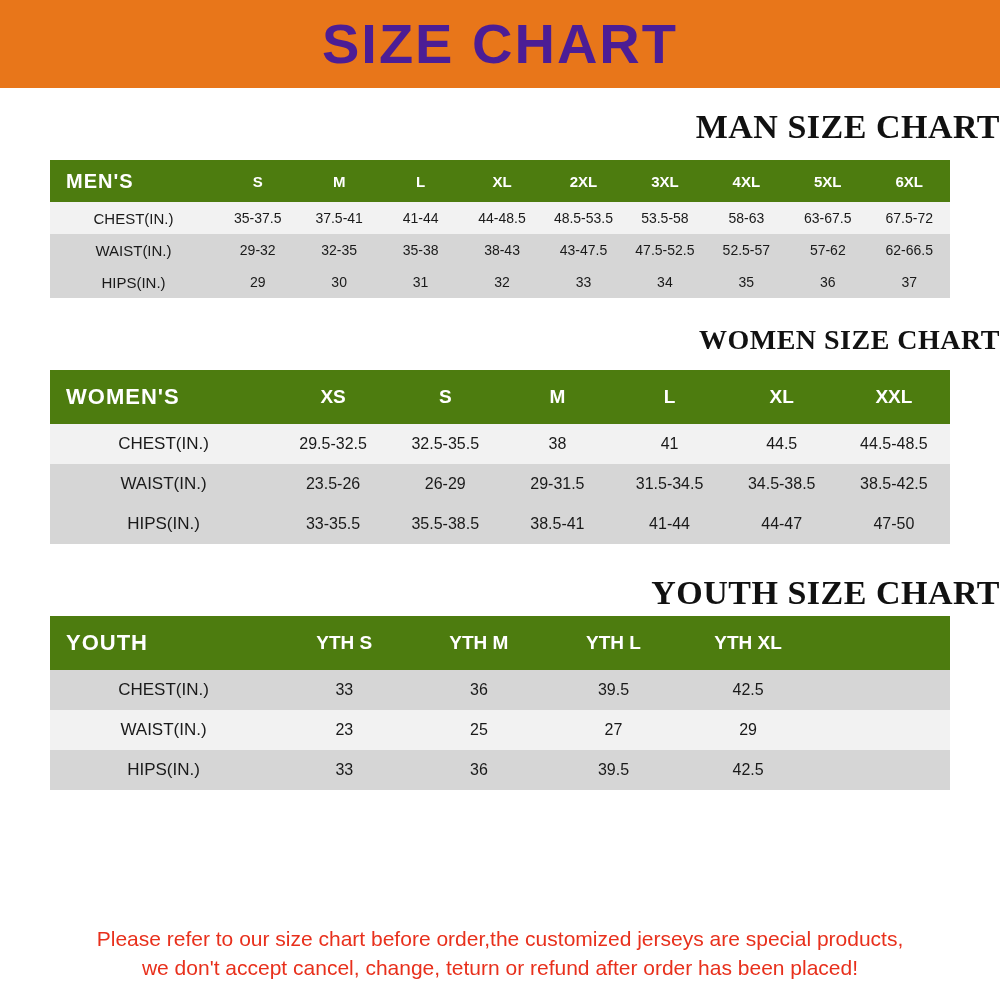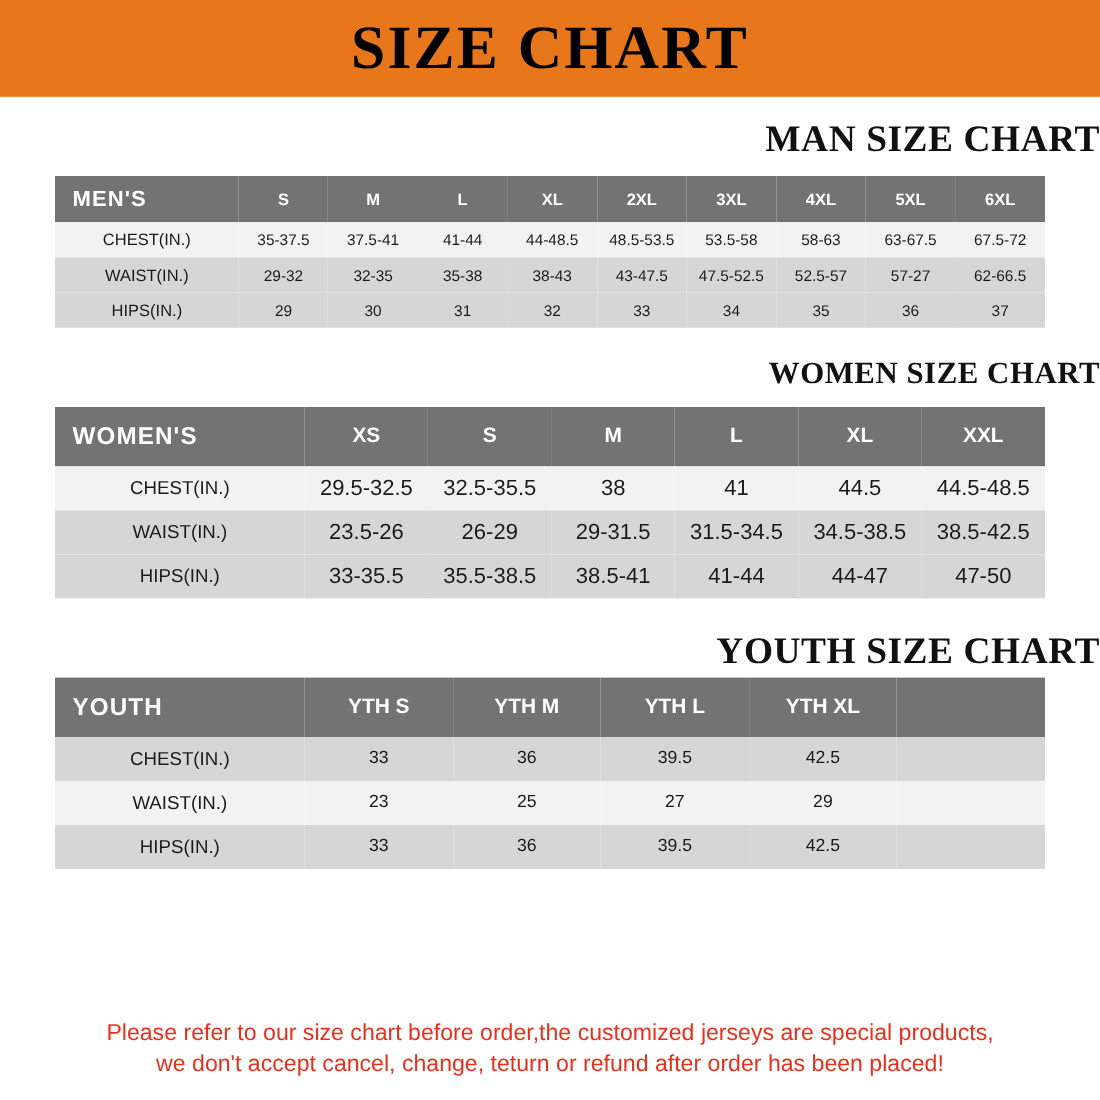--- a/index.html
+++ b/index.html
@@ -23,25 +23,25 @@
 
   
   .banner {
     background: #e8761a;
     height: 88px;
     display: flex;
     align-items: center;
     justify-content: center;
   }
   .banner-title {
-    font-family: Liberation Serif, serif;
+    font-family: Liberation Sans, sans-serif;
     font-weight: bold;
     font-size: 56px;
     letter-spacing: 2px;
-    color: #000000;
+    color: #4c1d95;
     line-height: 1;
   }
 
   
   .section-title {
     text-align: right;
     font-family: "Liberation Serif", serif;
     font-weight: bold;
     color: #111111;
     letter-spacing: 0.5px;
@@ -54,21 +54,21 @@
   table {
     border-collapse: collapse;
     margin: 0 auto;
     table-layout: fixed;
   }
   table.men-table   { width: 900px; }
   table.women-table { width: 900px; }
   table.youth-table { width: 900px; }
 
   thead th {
-    background: #737373;
+    background: #4d7c0f;
     color: #ffffff;
     font-weight: bold;
     text-align: center;
     font-family: "Liberation Sans", sans-serif;
   }
   .men-table thead th   { height: 40px; font-size: 15px; }
   .women-table thead th { height: 52px; font-size: 19px; }
   .youth-table thead th { height: 52px; font-size: 19px; }
 
   thead th.rowhead {
@@ -79,21 +79,21 @@
   .men-table thead th.rowhead   { font-size: 20px; }
   .women-table thead th.rowhead { font-size: 22px; }
   .youth-table thead th.rowhead { font-size: 22px; }
 
   tbody td {
     text-align: center;
     color: #1a1a1a;
     font-family: "Liberation Sans", sans-serif;
   }
   .men-table tbody td   { height: 30px; font-size: 14px; }
-  .women-table tbody td { height: 38px; font-size: 20px; }
+  .women-table tbody td { height: 38px; font-size: 16px; }
   .youth-table tbody td { height: 38px; font-size: 16px; }
 
   tbody td.rowlabel {
     text-align: center;
     color: #1a1a1a;
   }
   .men-table tbody td.rowlabel   { font-size: 15px; }
   .women-table tbody td.rowlabel { font-size: 17px; }
   .youth-table tbody td.rowlabel { font-size: 17px; }
 
@@ -156,21 +156,21 @@
       </tr>
       <tr class="even">
         <td class="rowlabel">WAIST(IN.)</td>
         <td class="dat">29-32</td>
         <td class="dat">32-35</td>
         <td class="dat">35-38</td>
         <td class="dat">38-43</td>
         <td class="dat">43-47.5</td>
         <td class="dat">47.5-52.5</td>
         <td class="dat">52.5-57</td>
-        <td class="dat">57-27</td>
+        <td class="dat">57-62</td>
         <td class="dat">62-66.5</td>
       </tr>
       <tr class="even">
         <td class="rowlabel">HIPS(IN.)</td>
         <td class="dat">29</td>
         <td class="dat">30</td>
         <td class="dat">31</td>
         <td class="dat">32</td>
         <td class="dat">33</td>
         <td class="dat">34</td>

